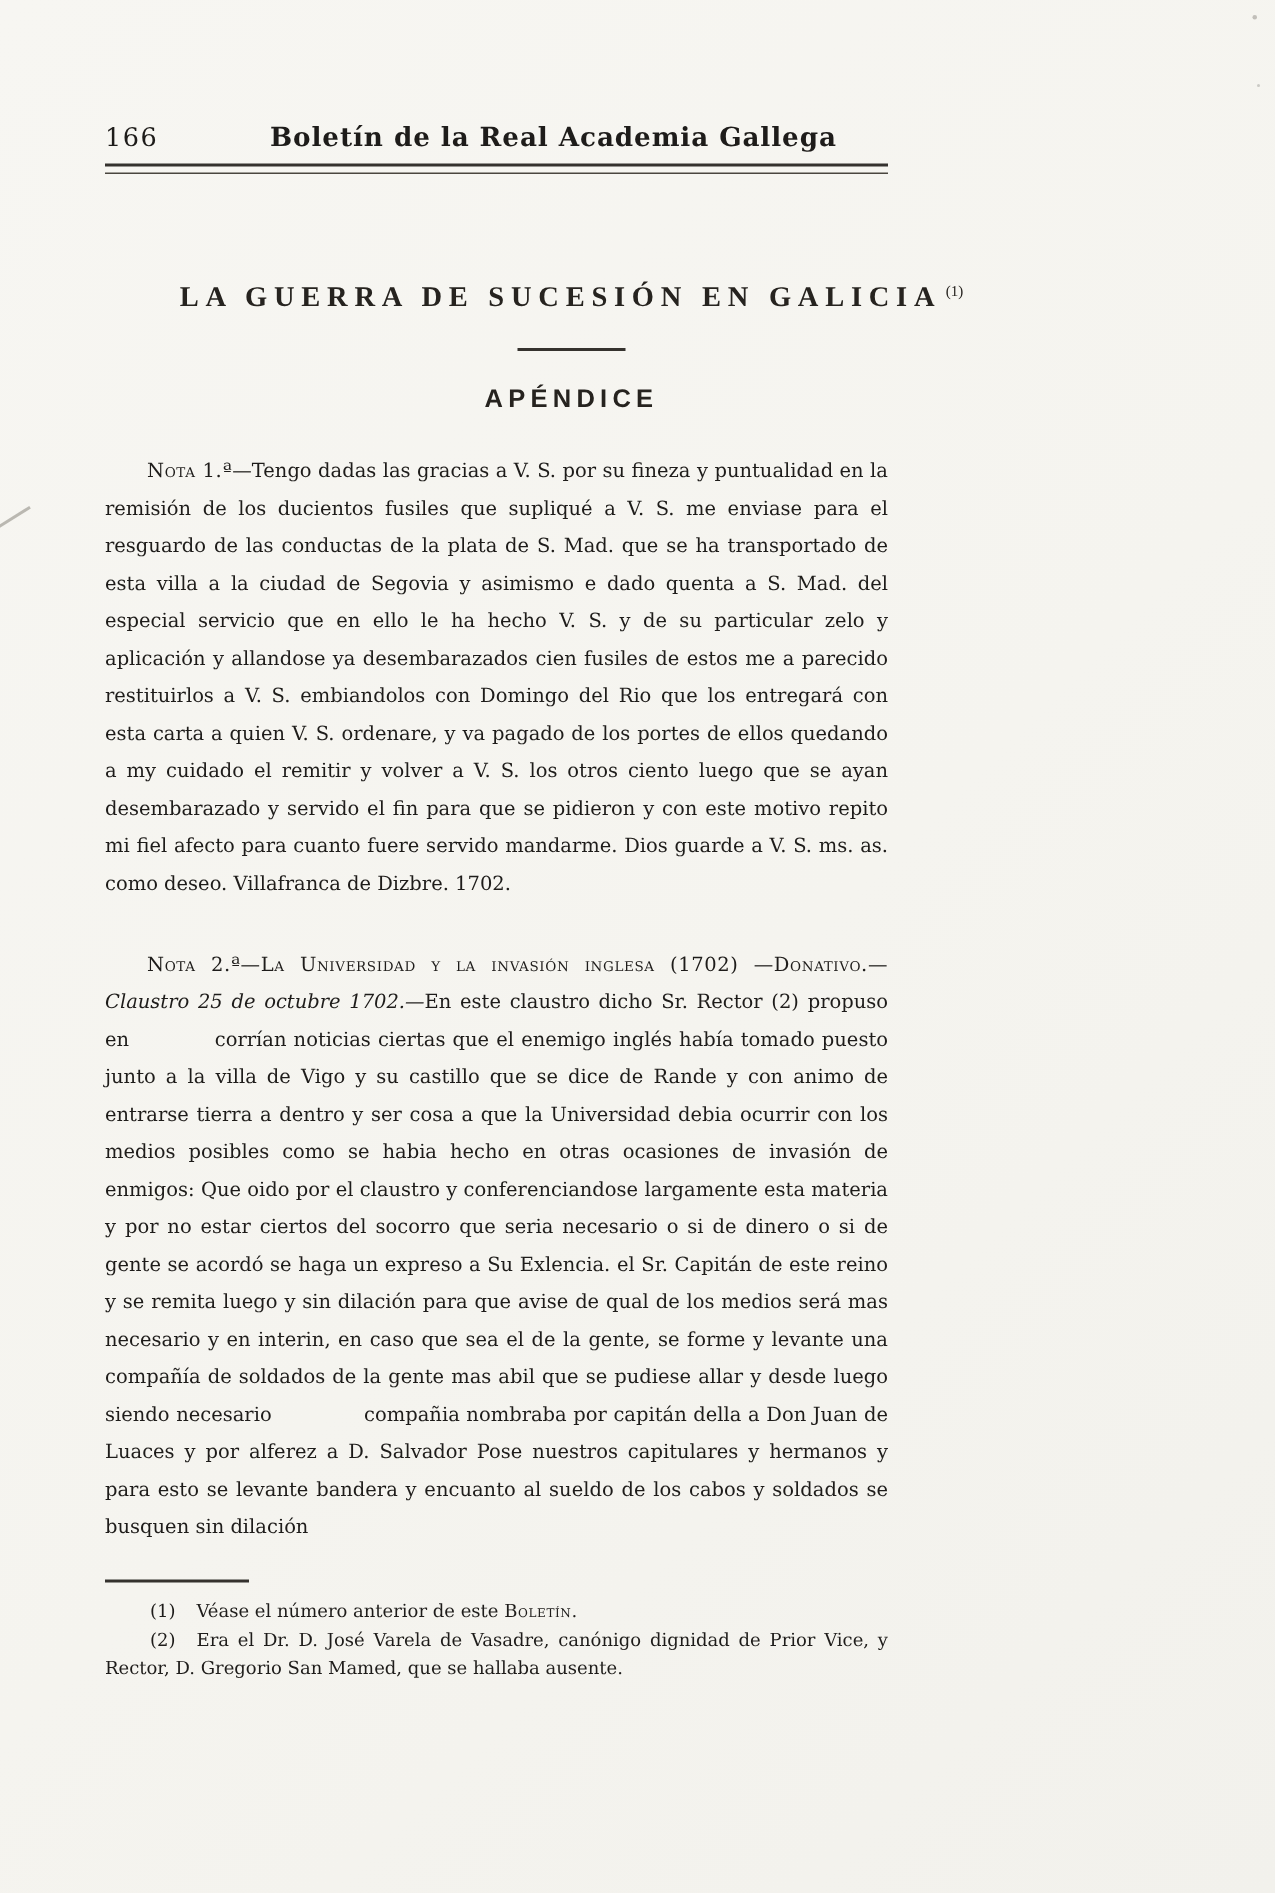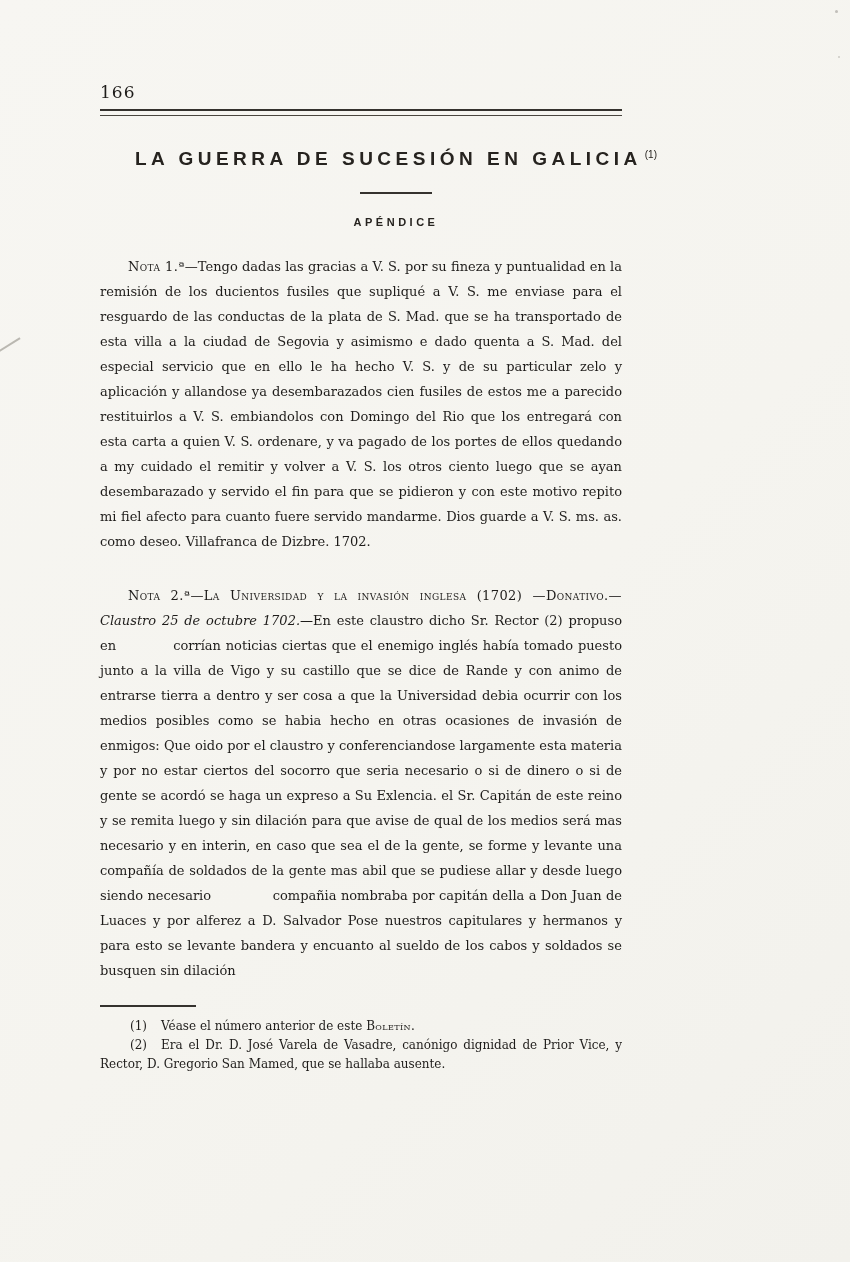--- a/index.html
+++ b/index.html
@@ -9,21 +9,21 @@
   }
   .page {
     position: relative;
     width: 850px;
     height: 1262px;
     margin: 0 auto;
     box-sizing: border-box;
     background: linear-gradient(135deg, #f7f6f2 0%, #f5f4ef 55%, #f2f1ec 100%);
     color: #1e1c1a;
     font-family: "DejaVu Serif", "Liberation Serif", serif;
-    padding: 82px 158px 0 100px;
+    padding: 82px 158px 0 70px;
     overflow: hidden;
   }
   
   .page-header {
     display: flex;
     align-items: baseline;
     width: 522px;
   }
   .page-number {
     font-size: 17px;
@@ -42,23 +42,23 @@
   }
   .header-rule {
     width: 522px;
     height: 4px;
     margin-top: 7px;
     border-top: 2px solid #35322e;
     border-bottom: 1px solid #4a463f;
   }
   
   .article-title {
-    margin: 32px 0 0 0;
+    margin: 72px 0 0 0;
     text-align: center;
-    font-family: Liberation Sans, sans-serif;
+    font-family: Liberation Serif, serif;
     font-size: 19px;
     font-weight: 700;
     letter-spacing: 4.5px;
     color: #26231f;
     white-space: nowrap;
   }
   .title-note {
     font-size: 10px;
     letter-spacing: 0;
     vertical-align: super;
@@ -68,21 +68,21 @@
   .title-divider {
     width: 72px;
     height: 2px;
     background: #35322e;
     margin: 22px auto 0 auto;
   }
   .section-heading {
     margin: 22px 0 0 0;
     text-align: center;
     font-family: "Liberation Sans", "DejaVu Sans", sans-serif;
-    font-size: 11px;
+    font-size: 17px;
     font-weight: 700;
     letter-spacing: 3.5px;
     color: #26231f;
   }
   
   .body-para {
     width: 522px;
     margin: 26px 0 0 0;
     font-size: 13px;
     line-height: 25px;
@@ -155,20 +155,21 @@
 <body>
 
 <div class="page">
 
   <div class="pencil-mark"></div>
   <div class="speck-1"></div>
   <div class="speck-2"></div>
 
   <header class="page-header">
     <span class="page-number">166</span>
+    <span class="journal-title">Boletín de la Real Academia Gallega</span>
   </header>
   <div class="header-rule"></div>
 
   <h1 class="article-title"><span>LA GUERRA DE SUCESIÓN EN GALICIA</span><span class="title-note">(1)</span></h1>
 
   <div class="title-divider"></div>
 
   <h2 class="section-heading">APÉNDICE</h2>
 
   <p class="body-para"><span class="smallcaps">Nota 1.ª</span><span>—Tengo dadas las gracias a V. S. por su fineza y puntualidad en la remisión de los ducientos fusiles que supliqué a V. S. me enviase para el resguardo de las conductas de la plata de S. Mad. que se ha transportado de esta villa a la ciudad de Segovia y asimismo e dado quenta a S. Mad. del especial servicio que en ello le ha hecho V. S. y de su particular zelo y aplicación y allandose ya desembarazados cien fusiles de estos me a parecido restituirlos a V. S. embiandolos con Domingo del Rio que los entregará con esta carta a quien V. S. ordenare, y va pagado de los portes de ellos quedando a my cuidado el remitir y volver a V. S. los otros ciento luego que se ayan desembarazado y servido el fin para que se pidieron y con este motivo repito mi fiel afecto para cuanto fuere servido mandarme. Dios guarde a V. S. ms. as. como deseo. Villafranca de Dizbre. 1702.</span></p>

